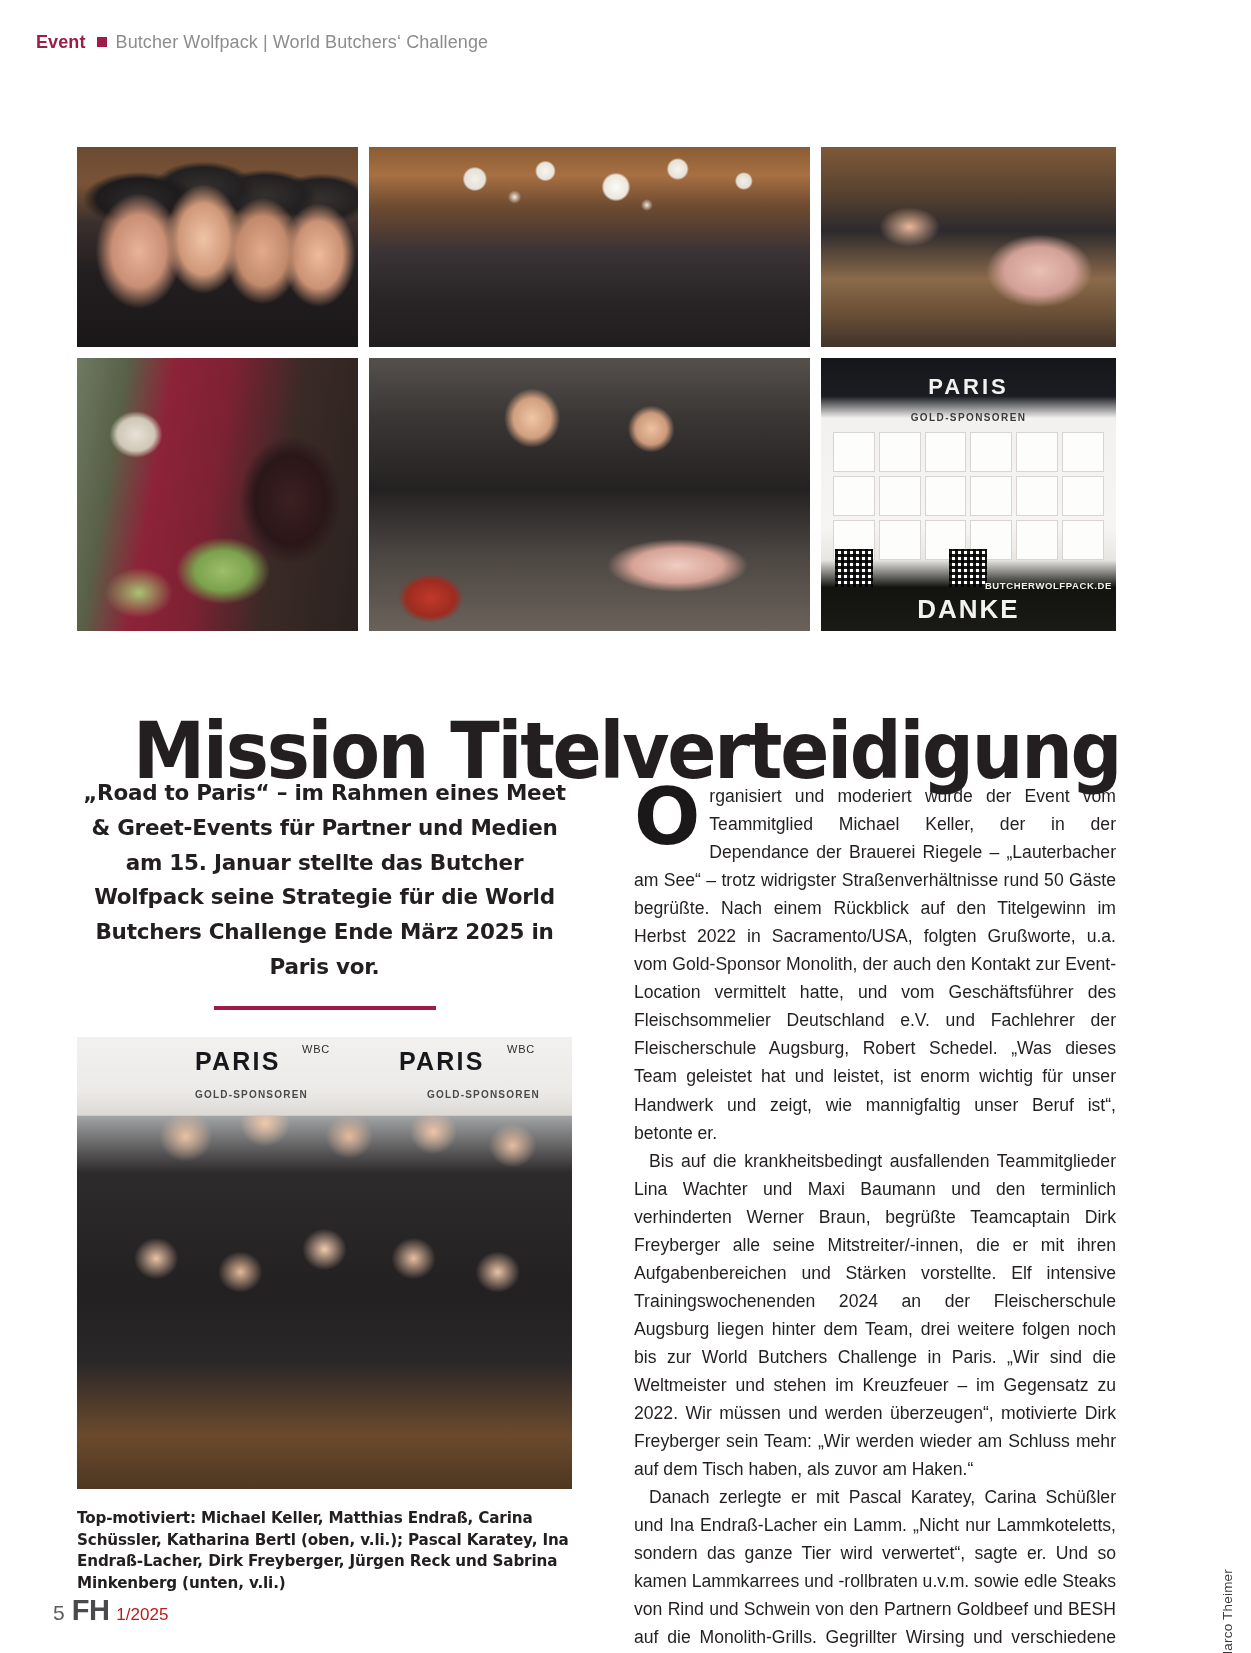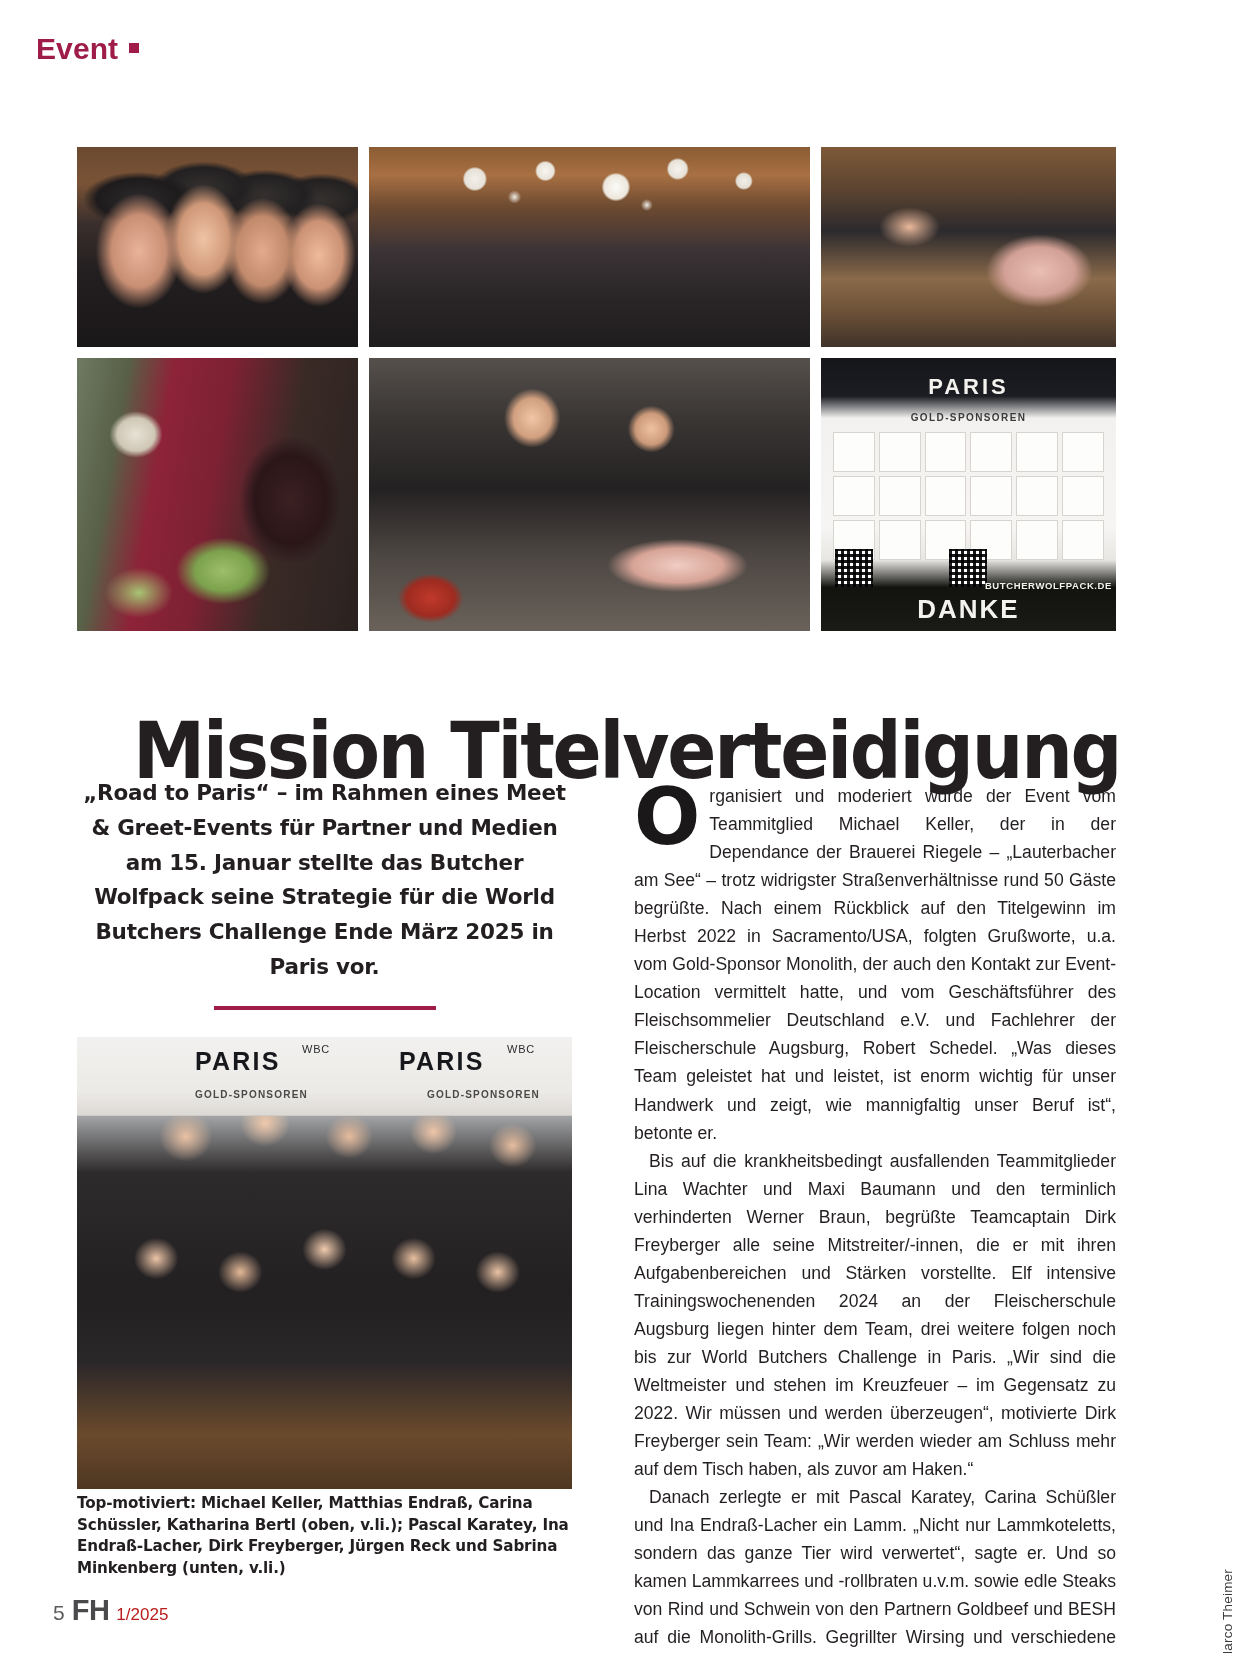--- a/index.html
+++ b/index.html
@@ -16,21 +16,21 @@
     overflow: hidden;
   }
 
   
   .runhead {
     position: absolute;
     left: 36px;
     top: 32px;
     display: flex;
     align-items: center;
-    font-size: 30px;
+    font-size: 18px;
     letter-spacing: 0.1px;
     white-space: nowrap;
   }
   .runhead .rh-event {
     color: #9e1b4a;
     font-weight: 600;
   }
   .runhead .rh-bullet {
     display: inline-block;
     width: 10px;
@@ -274,21 +274,21 @@
     top: 52px;
     color: #4a4a4a;
     font-weight: 700;
     font-size: 10px;
     letter-spacing: 1.2px;
   }
   .team-photo .board .gs.a { left: 118px; }
   .team-photo .board .gs.b { left: 350px; }
 
   .caption {
-    margin-top: 4px;
+    margin-top: 19px;
     font-family: "DejaVu Sans", sans-serif;
     font-weight: 700;
     font-size: 15.2px;
     line-height: 1.43;
     letter-spacing: -0.15px;
     color: #231f20;
   }
 
   
   .col-right {
@@ -341,20 +341,21 @@
   .footer .pg { font-size: 21px; font-weight: 400; color: #5c5c5e; }
   .footer .fh { font-size: 29px; font-weight: 800; color: #4a4a4c; letter-spacing: -0.5px; }
   .footer .iss { font-size: 17px; color: #b91c1c; }
 </style>
 </head>
 <body>
 
 <div class="runhead">
   <span class="rh-event">Event</span>
   <span class="rh-bullet"></span>
+  <span class="rh-rest">Butcher Wolfpack | World Butchers‘ Challenge</span>
 </div>
 
 <div class="photo-grid">
   <div class="ph ph1"></div>
   <div class="ph ph2"></div>
   <div class="ph ph3"></div>
   <div class="ph ph4"></div>
   <div class="ph ph5"></div>
   <div class="ph ph6">
     <div class="paris-row">PARIS</div>

